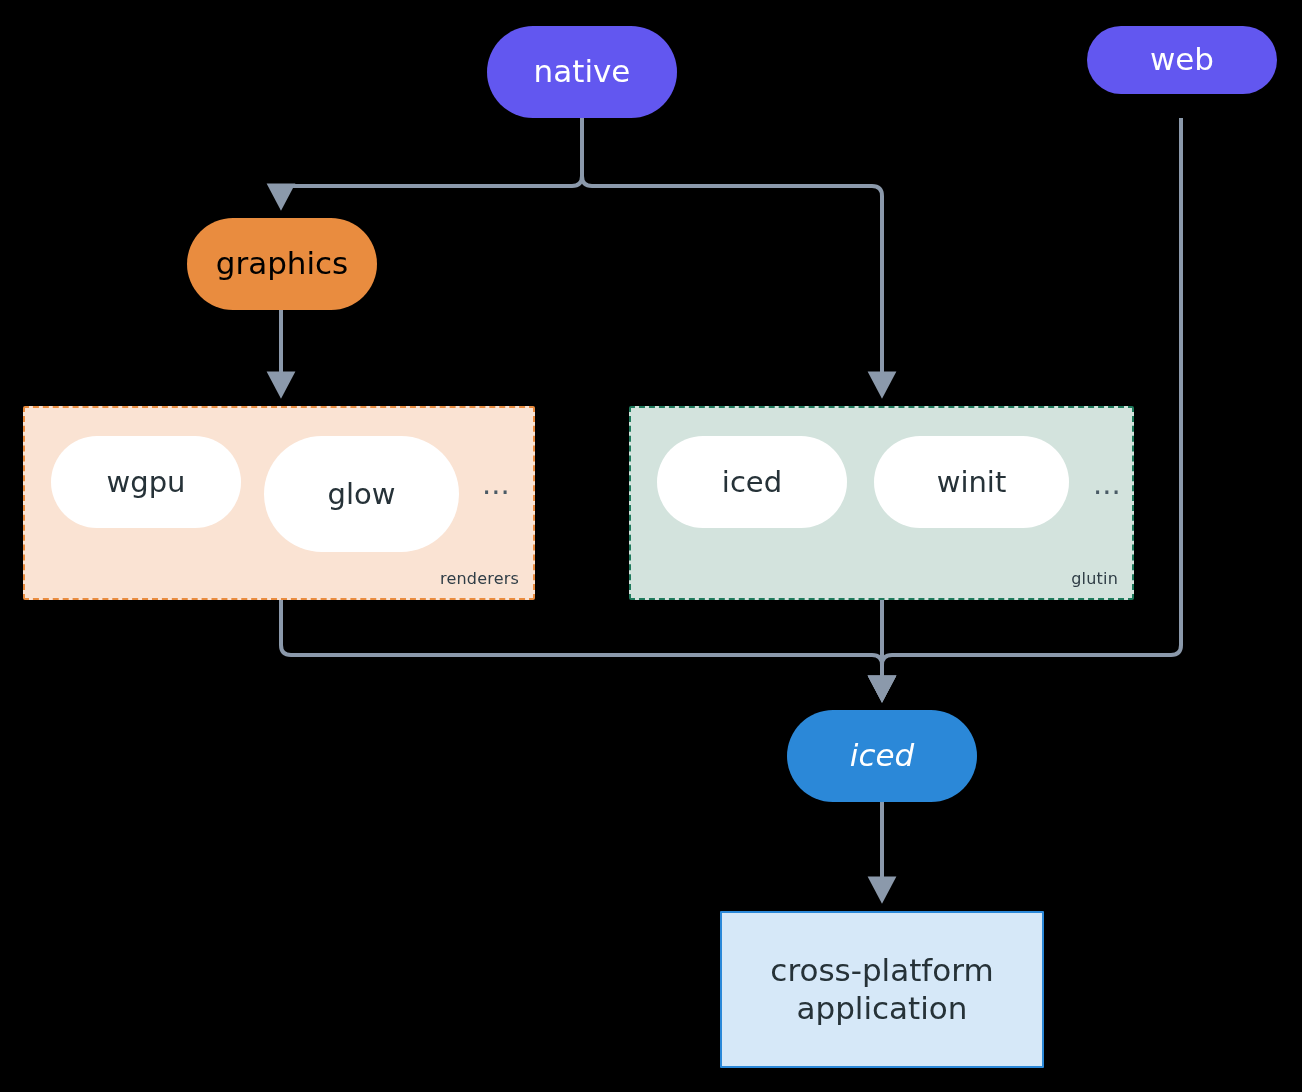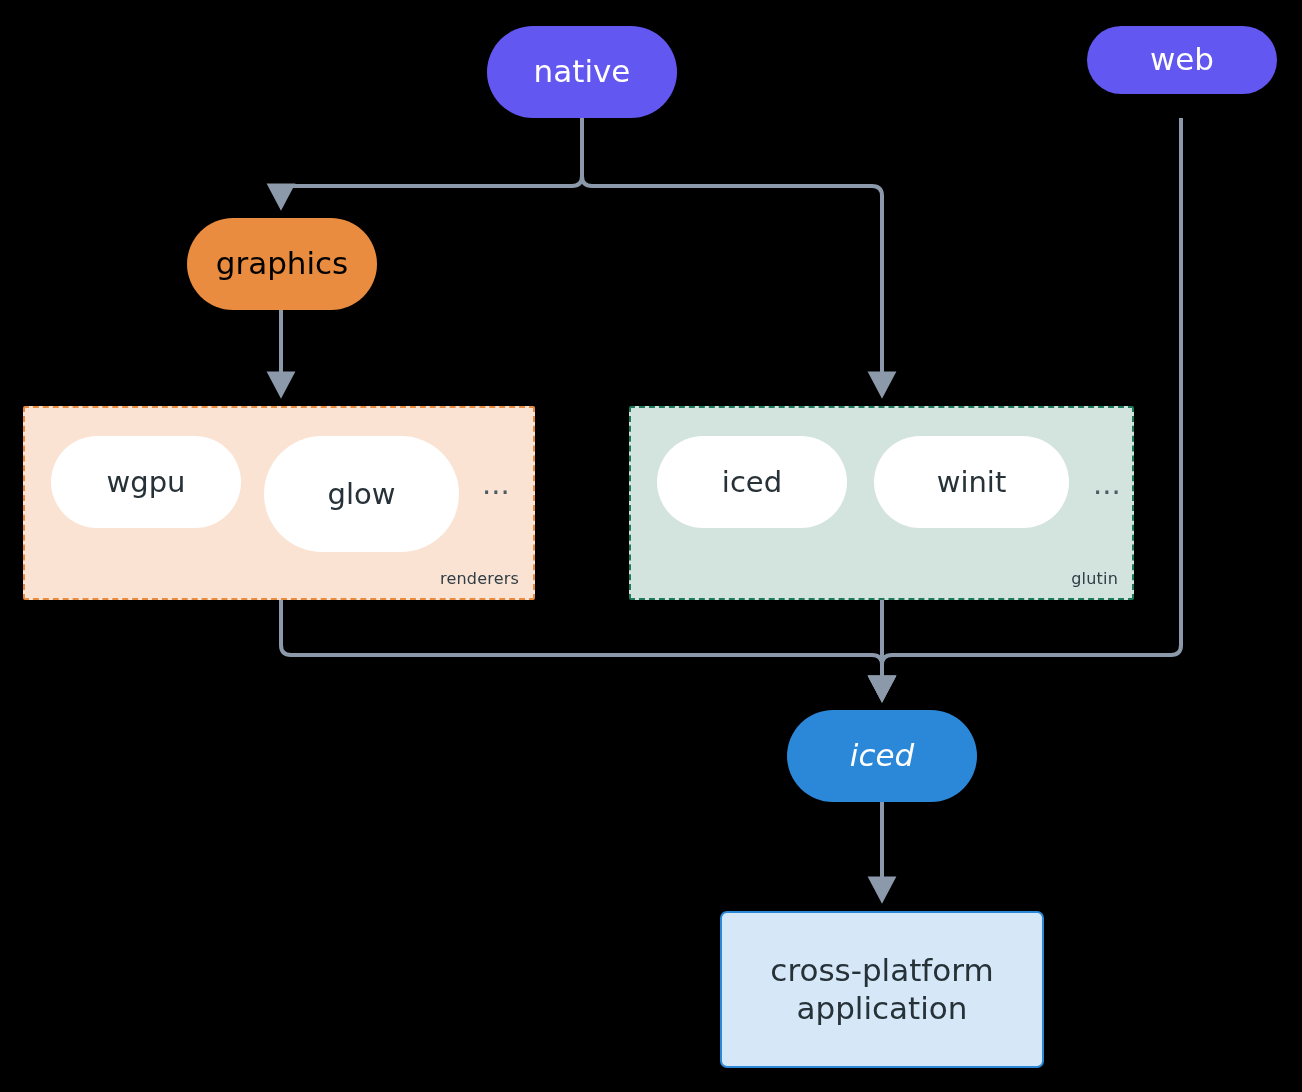--- a/index.html
+++ b/index.html
@@ -63,21 +63,21 @@
     background: #2B88D8;
     color: #FFFFFF;
     font-size: 31px;
     font-style: italic;
   }
   .node-app {
     left: 720px; top: 911px; width: 324px; height: 157px;
     background: #D6E8F8;
     color: #263238;
     border: 2px solid #2B88D8;
-    border-radius: 7px;
+    border-radius: 1px;
     font-size: 31px;
   }
 
   
   .cluster {
     position: absolute;
     box-sizing: border-box;
     border-radius: 2px;
   }
   .cluster-renderers {

